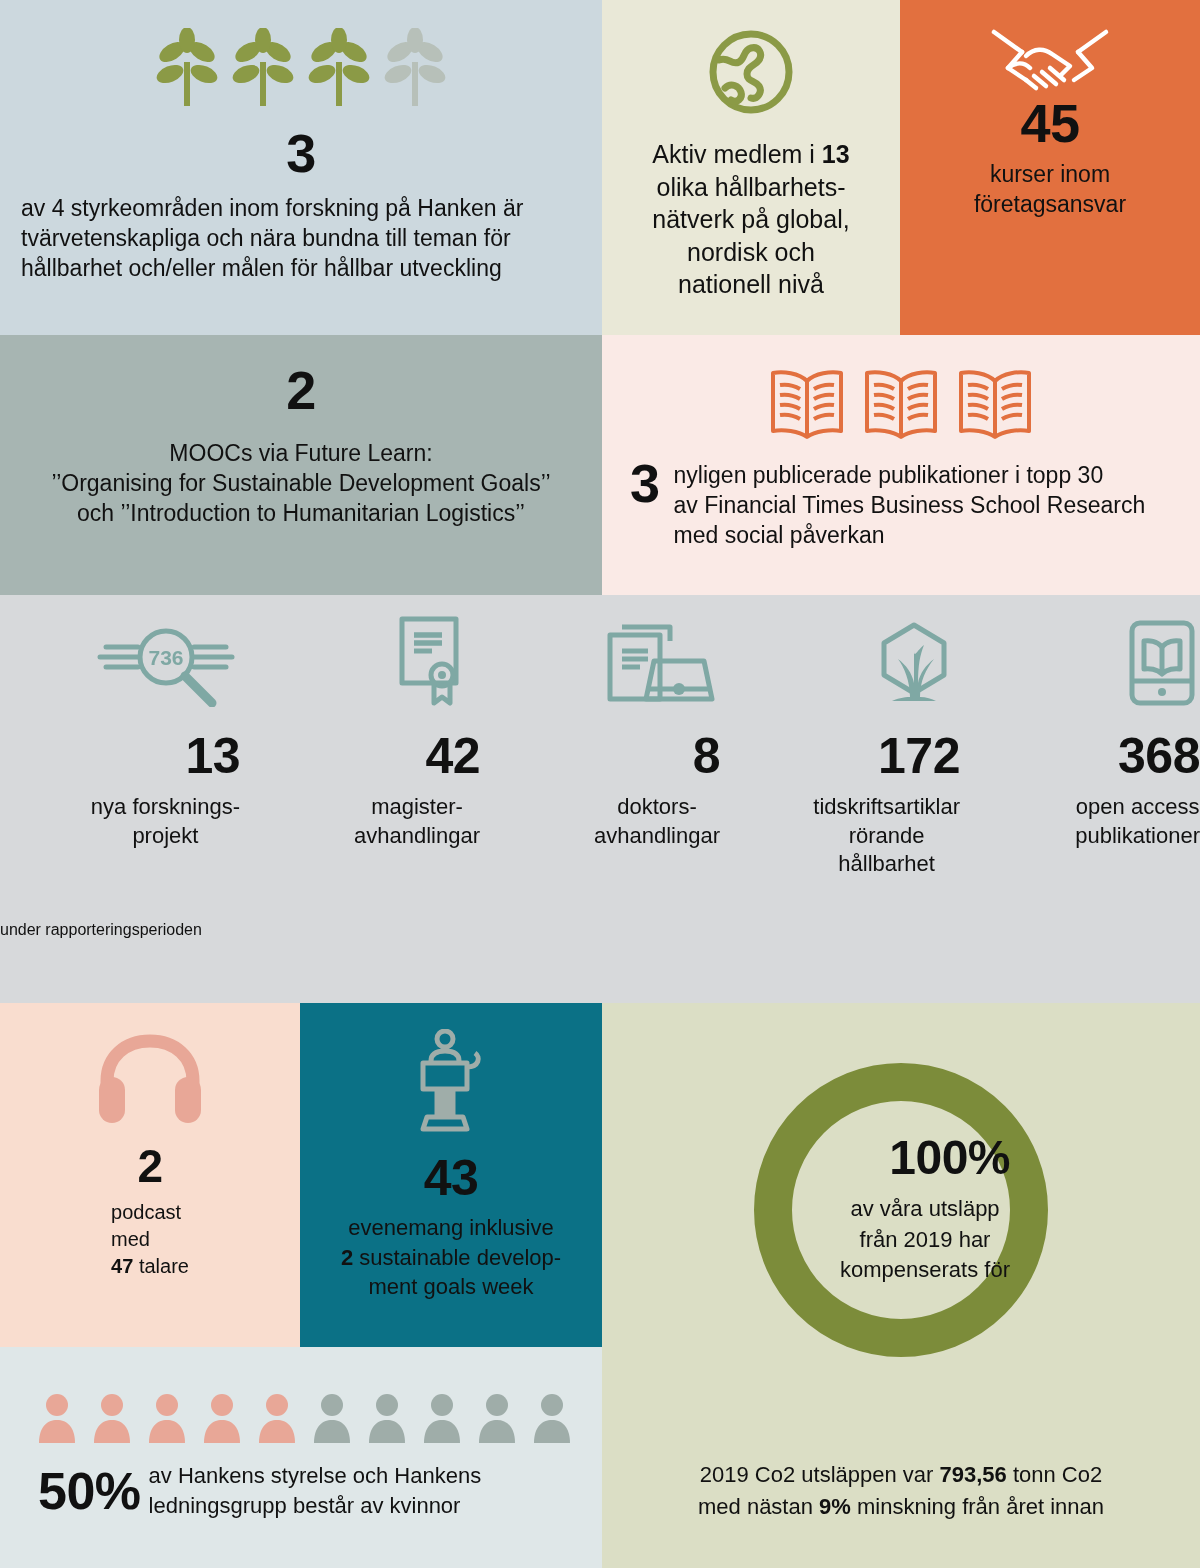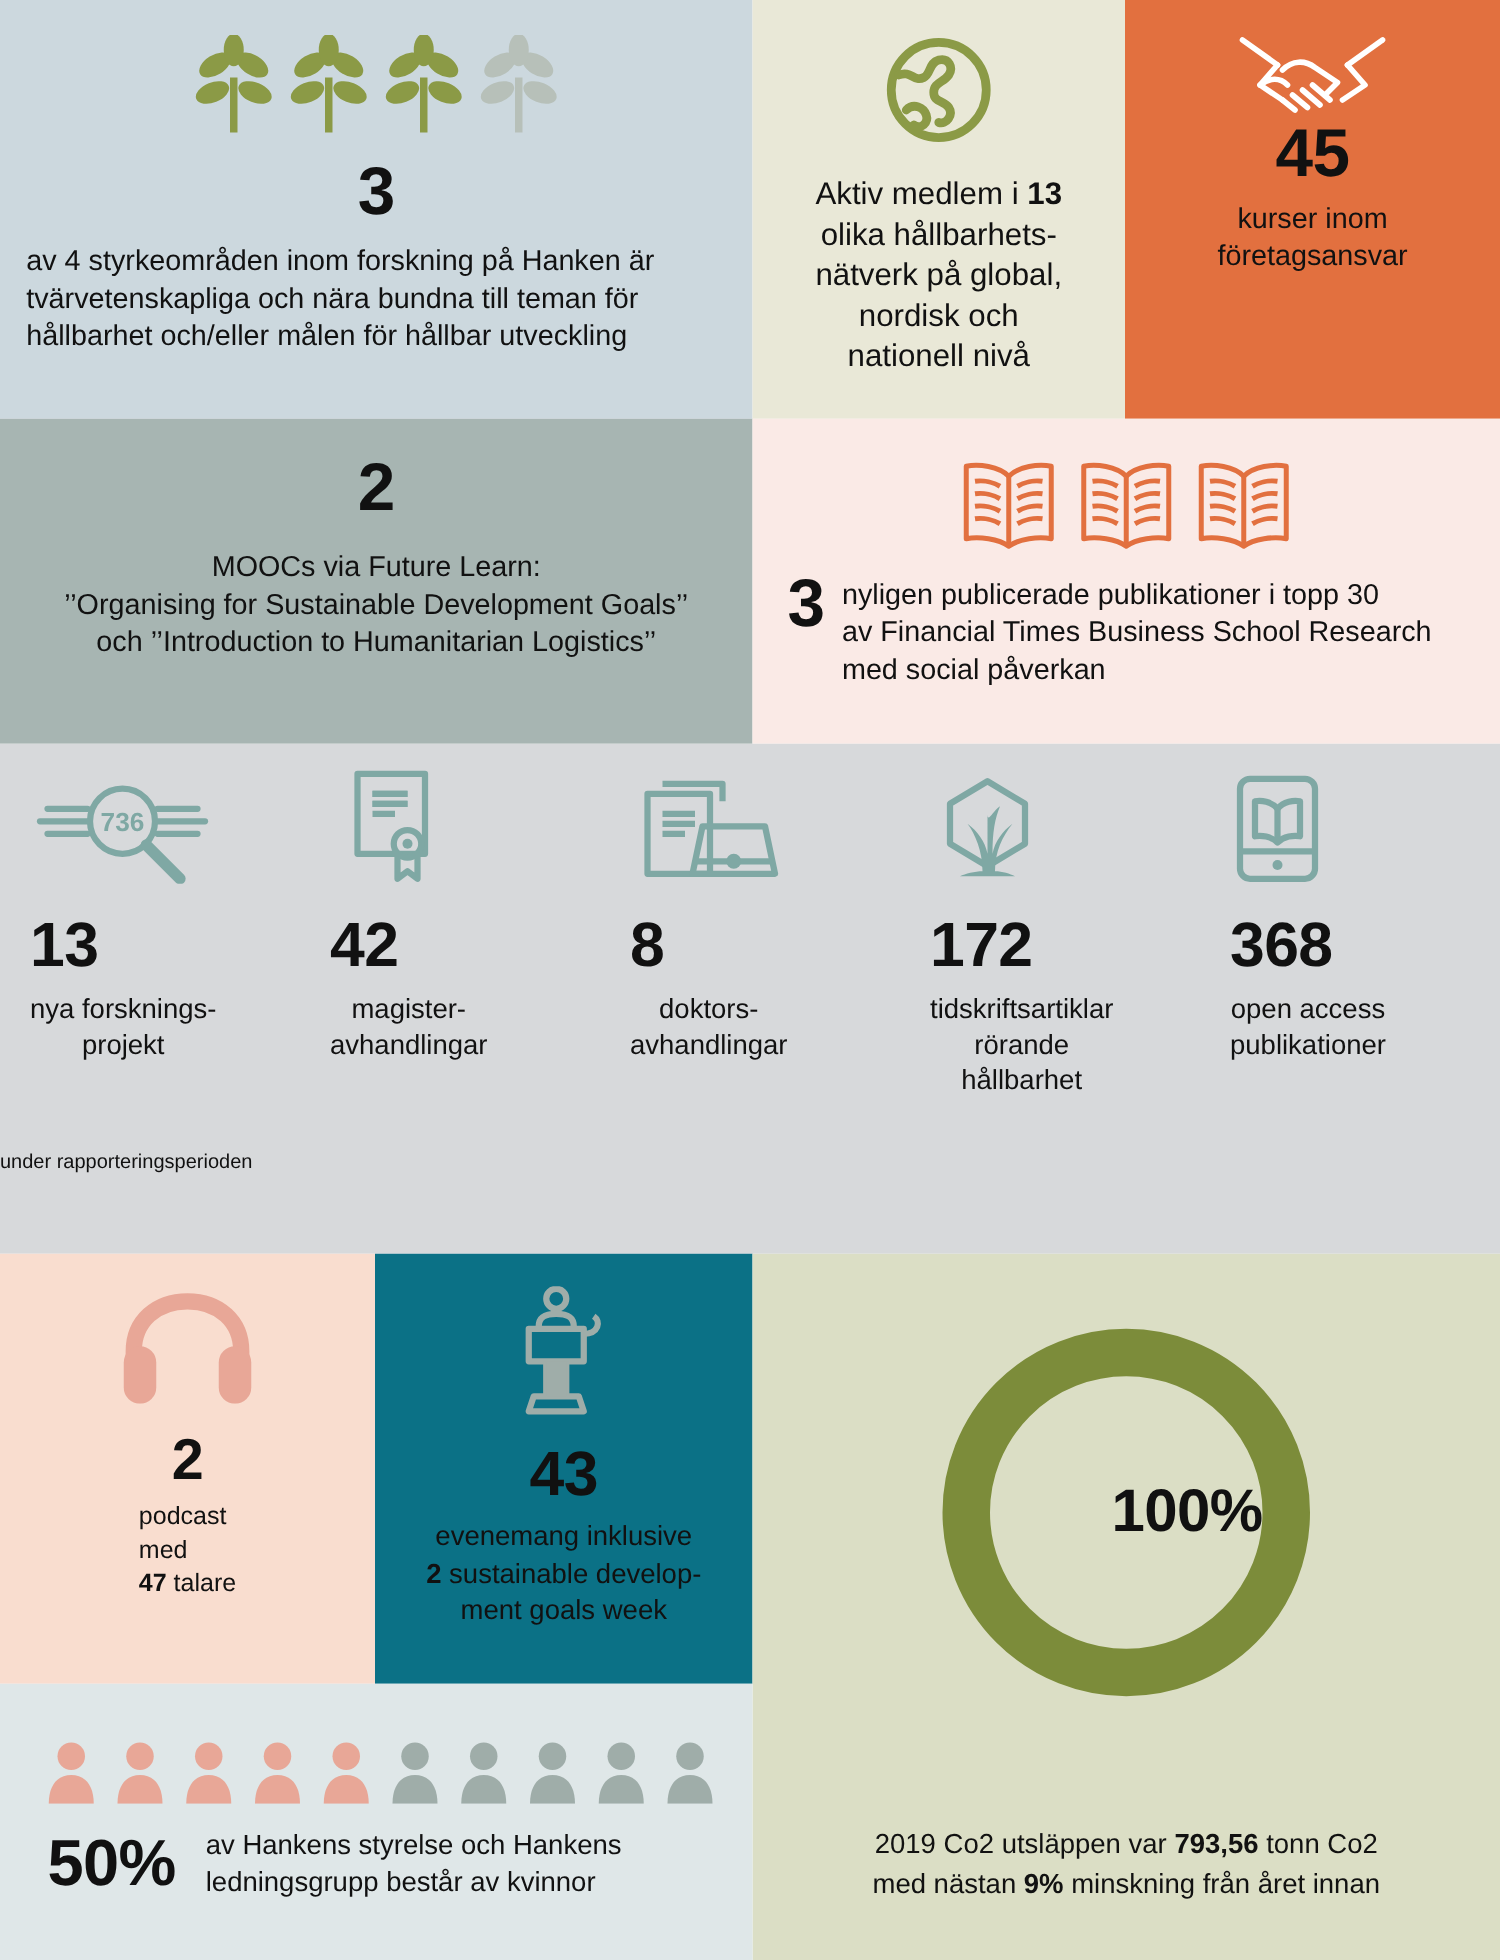--- a/index.html
+++ b/index.html
@@ -49,21 +49,21 @@
 
   #p-pub{left:602px;top:335px;width:598px;height:260px;background:#faeae6;}
   #p-pub .book-row{display:flex;gap:18px;justify-content:center;margin-top:30px;}
   #p-pub .inline{display:flex;align-items:flex-start;gap:14px;margin-top:16px;padding-left:28px;}
   #p-pub .num{font-size:54px;line-height:0.92;}
   #p-pub .txt{font-size:23px;text-align:left;padding-top:2px;}
 
   
   #p-stats{left:0;top:595px;width:1200px;height:408px;background:#d7d9db;}
   .stat-grid{display:flex;width:1200px;padding-top:30px;}
-  .stat{flex:1;display:flex;flex-direction:column;align-items:flex-start;padding-left:24px;}
+  .stat{flex:1;display:flex;flex-direction:column;align-items:flex-end;padding-left:24px;}
   .stat .ico{height:82px;display:flex;align-items:flex-end;justify-content:center;}
   .stat .num{font-size:50px;margin-top:24px;}
   .stat .lbl{font-size:22px;text-align:center;margin-top:12px;line-height:1.30;}
   #p-stats .footer{
     position:absolute;left:0;top:325px;width:1200px;text-align:left;font-size:16px;
   }
 
   
   #p-podcast{left:0;top:1003px;width:300px;height:344px;background:#f9ddcf;}
   #p-podcast .ico{margin-top:30px;}
@@ -86,21 +86,21 @@
   .donut .num{font-size:48px;}
   .donut .txt{font-size:22px;text-align:center;margin-top:12px;line-height:1.38;}
   #p-co2 .caption{
     position:absolute;left:0;top:456px;width:598px;text-align:center;
     font-size:22px;line-height:1.45;
   }
 
   
   #p-gender{left:0;top:1347px;width:602px;height:221px;background:#dfe7e8;}
   .people-row{display:flex;gap:17px;padding:46px 0 0 38px;}
-  #p-gender .inline{display:flex;align-items:center;gap:24px;padding-left:38px;margin-top:18px;}
+  #p-gender .inline{display:flex;align-items:center;gap:8px;padding-left:38px;margin-top:18px;}
   #p-gender .num{font-size:52px;}
   #p-gender .txt{font-size:22px;line-height:1.35;}
 </style>
 </head>
 <body>
 
 <div class="page">
 
   <div class="panel center" id="p-research">
     <div class="leaf-row">
@@ -399,20 +399,25 @@
     <div class="body-txt txt">
       <span>evenemang inklusive</span><br>
       <span class="b">2</span><span> sustainable develop-</span><br>
       <span>ment goals week</span>
     </div>
   </div>
 
   <div class="panel" id="p-co2">
     <div class="donut">
       <div class="bignum num">100%</div>
+      <div class="body-txt txt">
+        <span>av våra utsläpp</span><br>
+        <span>från 2019 har</span><br>
+        <span>kompenserats för</span>
+      </div>
     </div>
     <div class="caption body-txt">
       <span>2019 Co2 utsläppen var </span><span class="b">793,56</span><span> tonn Co2</span><br>
       <span>med nästan </span><span class="b">9%</span><span> minskning från året innan</span>
     </div>
   </div>
 
   <div class="panel" id="p-gender">
     <div class="people-row">
       <svg width="38" height="50" viewBox="0 0 38 50">

